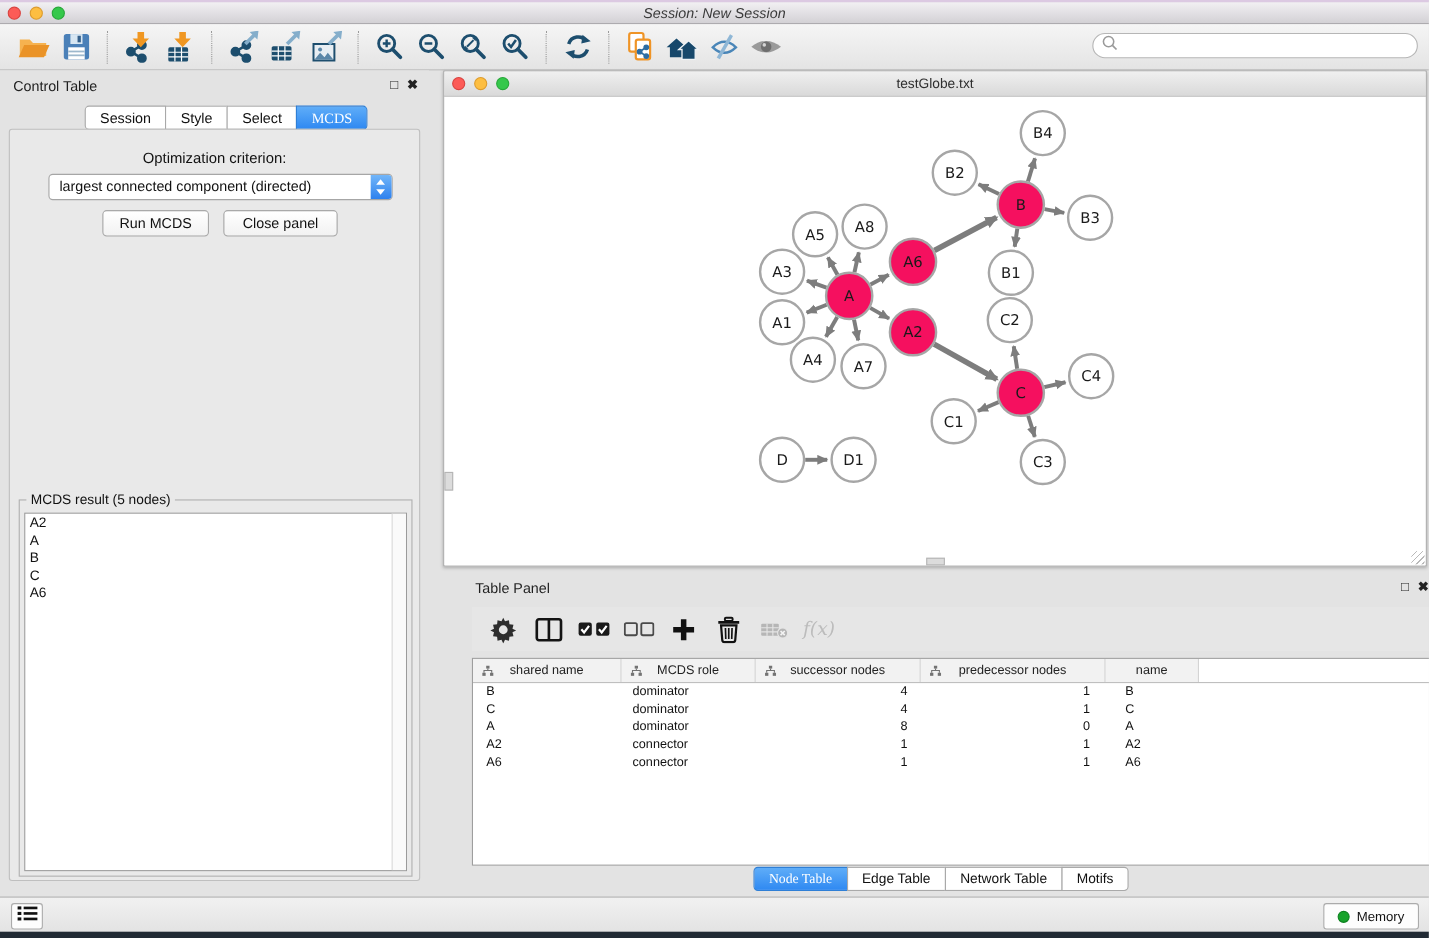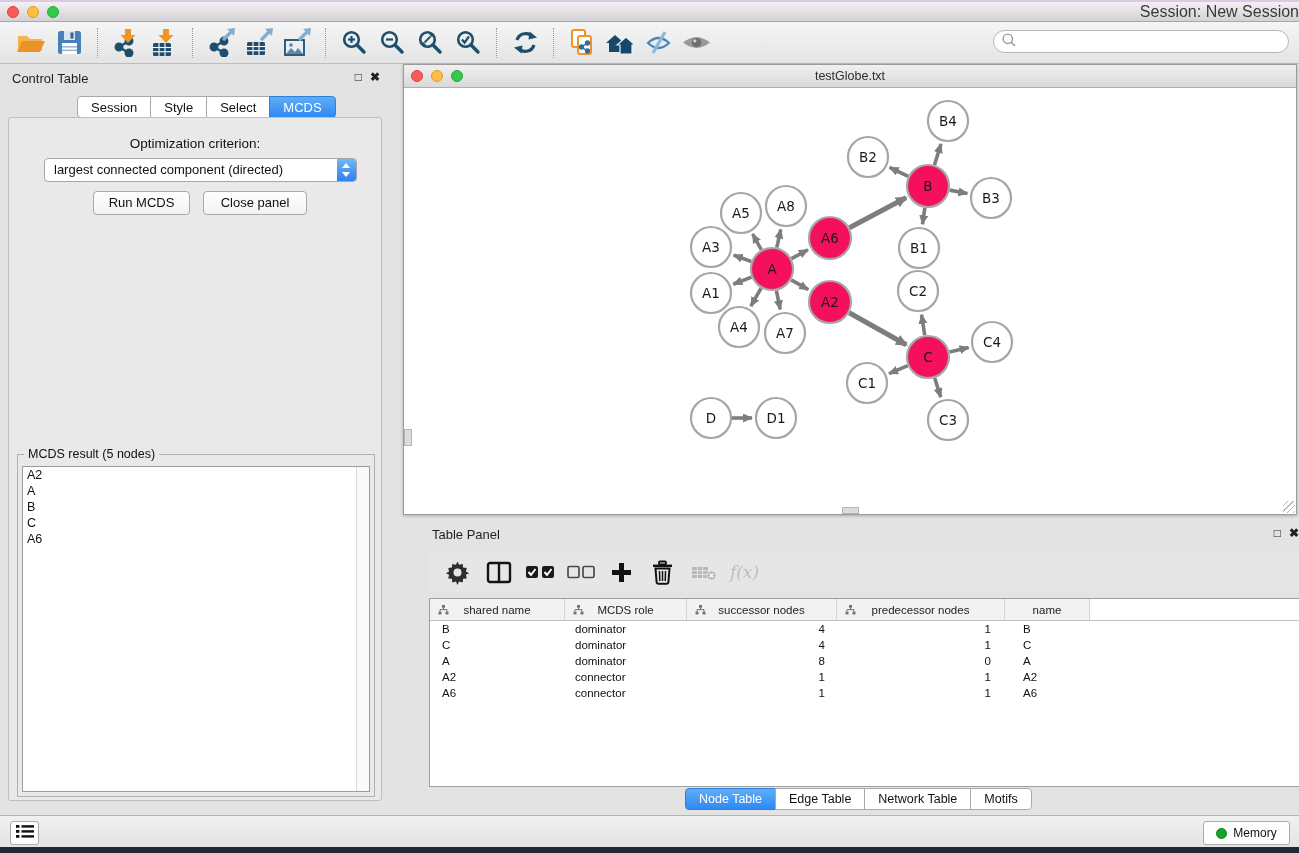--- a/index.html
+++ b/index.html
@@ -10,21 +10,21 @@
   }
   
   .titlebar{position:absolute;left:0;top:0;width:1299px;height:22px;
     background:linear-gradient(#f2f0f3,#d3d1d5);border-top:2px solid #dcc9e2;
     border-bottom:1px solid #a8a6aa;display:flex;align-items:center;}
   .lights{display:flex;gap:8px;margin-left:7px;z-index:2;}
   .light{width:12px;height:12px;border-radius:50%;}
   .light.red{background:#fc5b57;border:1px solid #d94441;}
   .light.yellow{background:#fdbe41;border:1px solid #dd9c2e;}
   .light.green{background:#35c84b;border:1px solid #28a83a;}
-  .win-title{position:absolute;left:0;right:0;text-align:right;font-size:16px;color:#3a3a3a;}
+  .win-title{position:absolute;left:0;right:0;text-align:center;font-size:13px;color:#3a3a3a;font-style:italic;}
   
   .toolbar{position:absolute;left:0;top:22px;width:1299px;height:42px;
     background:linear-gradient(#f5f5f5,#e4e4e4);border-bottom:1px solid #bdbdbd;
     display:flex;align-items:center;padding-left:12px;}
   .tool-icon{width:38px;height:34px;display:flex;align-items:center;justify-content:center;}
   .tool-sep{width:1px;height:30px;border-left:1px dotted #9a9a9a;margin:0 9px;}
   .searchbox{position:absolute;right:10px;top:8px;width:296px;height:23px;background:#fff;
     border:1px solid #b6b6b6;border-radius:12px;display:flex;align-items:center;padding-left:7px;}
   .searchbox input{border:none;outline:none;flex:1;height:19px;font-size:12px;background:transparent;margin-left:4px;}
   
@@ -32,21 +32,21 @@
   .panel-head{position:absolute;left:0;top:4px;width:100%;height:22px;}
   .panel-title{position:absolute;left:12px;top:3px;font-size:13px;color:#1f1f1f;}
   .panel-btns{position:absolute;right:10px;top:2px;display:flex;gap:8px;font-size:12px;color:#222;}
   .panel-btns span{cursor:default;}
   .seg-tabs{position:absolute;display:flex;}
   .cp-tabs{left:77px;top:32px;}
   .seg-tab{height:22px;line-height:21px;padding:0 13px;font-size:13px;background:#fff;
     border:1px solid #a9a9a9;margin-left:-1px;color:#111;}
   .seg-tab:first-child{border-radius:4px 0 0 4px;margin-left:0;}
   .seg-tab:last-child{border-radius:0 4px 4px 0;}
-  .seg-tab.active{background:linear-gradient(#5fadf8,#2f89f2);border-color:#2f7fd6;color:#fff;}
+  .seg-tab.active{background:linear-gradient(#5fadf8,#2f89f2);border-color:#2f7fd6;color:#fff;font-family:Liberation Serif, serif;}
   .cp-box{position:absolute;left:8px;top:53px;width:374px;height:684px;background:#e9e9e9;
     border:1px solid #bfbfbf;border-radius:3px;}
   .opt-label{position:absolute;left:0;right:0;top:18px;text-align:center;font-size:13.5px;color:#111;}
   .dropdown{position:absolute;left:35px;top:40px;width:313px;height:24px;background:#fff;
     border:1px solid #a6a6a6;border-radius:4px;font-size:13px;line-height:22px;padding-left:9px;color:#111;}
   .dd-stepper{position:absolute;right:0;top:0;bottom:0;width:19px;
     background:linear-gradient(#72b6f9,#2e81ee);border-radius:0 3px 3px 0;}
   .dd-stepper i{position:absolute;left:5px;width:0;height:0;border-left:4.5px solid transparent;border-right:4.5px solid transparent;}
   .dd-stepper i.up{top:4px;border-bottom:5px solid #fff;}
   .dd-stepper i.down{bottom:4px;border-top:5px solid #fff;}

